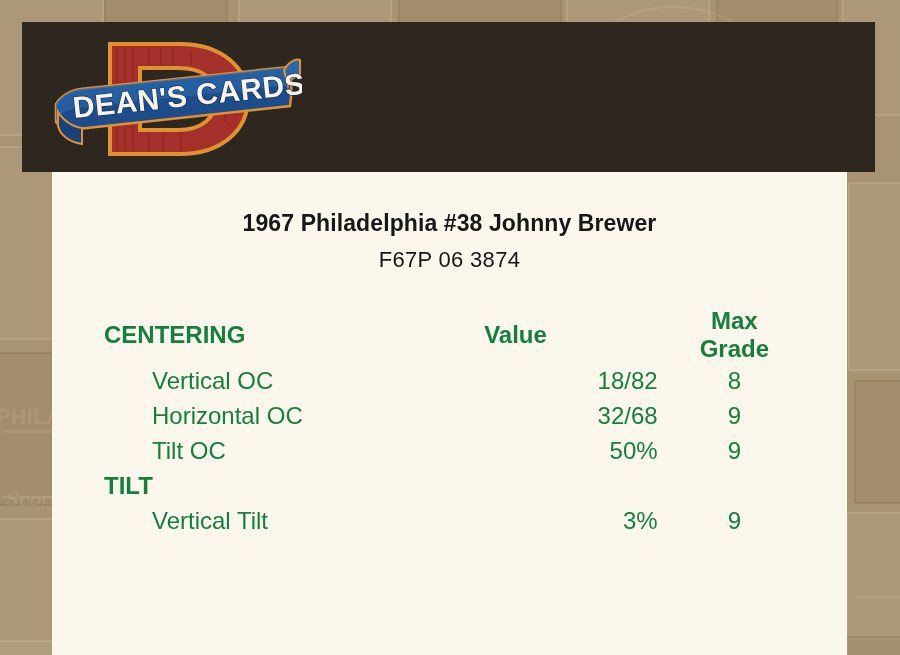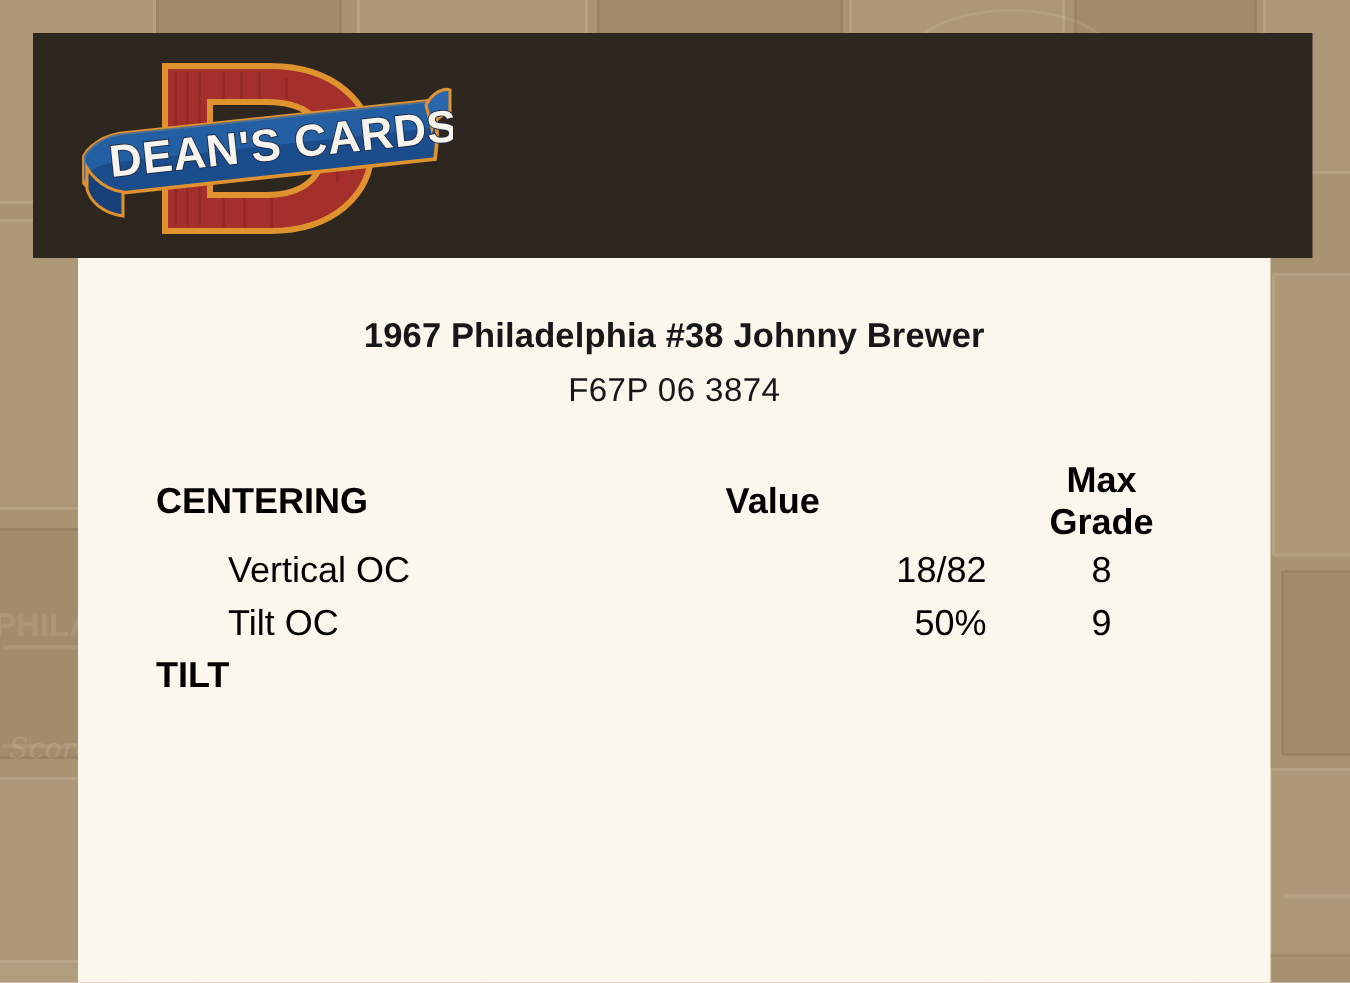--- a/index.html
+++ b/index.html
@@ -132,21 +132,21 @@
     color: #17171a;
     margin-top: 10px;
     letter-spacing: 0.3px;
   }
 
   
   #stats-table {
     margin-top: 34px;
     width: 100%;
     border-collapse: collapse;
-    color: #000000;
+    color: #15803d;
   }
   #stats-table td {
     padding: 0;
     height: 35px;
     vertical-align: middle;
     font-size: 24px;
   }
   #stats-table .col-label   { width: 355px; padding-left: 100px; }
   #stats-table .col-value   { width: 185px; text-align: right; padding-right: 42px;}
   #stats-table .col-grade   { text-align: center; padding-right: 78px; }
@@ -251,25 +251,35 @@
         <td class="col-value">Value</td>
         <td class="col-grade">Max Grade</td>
       </tr>
 
       <tr>
         <td class="col-label">Vertical OC</td>
         <td class="col-value">18/82</td>
         <td class="col-grade">8</td>
       </tr>
       <tr>
+        <td class="col-label">Horizontal OC</td>
+        <td class="col-value">32/68</td>
+        <td class="col-grade">9</td>
+      </tr>
+      <tr>
         <td class="col-label">Tilt OC</td>
         <td class="col-value">50%</td>
         <td class="col-grade">9</td>
       </tr>
 
       <tr class="section-row">
         <td colspan="3">TILT</td>
       </tr>
 
+      <tr>
+        <td class="col-label">Vertical Tilt</td>
+        <td class="col-value">3%</td>
+        <td class="col-grade">9</td>
+      </tr>
 
     </tbody>
   </table>
 </div>
 
 </body></html>

